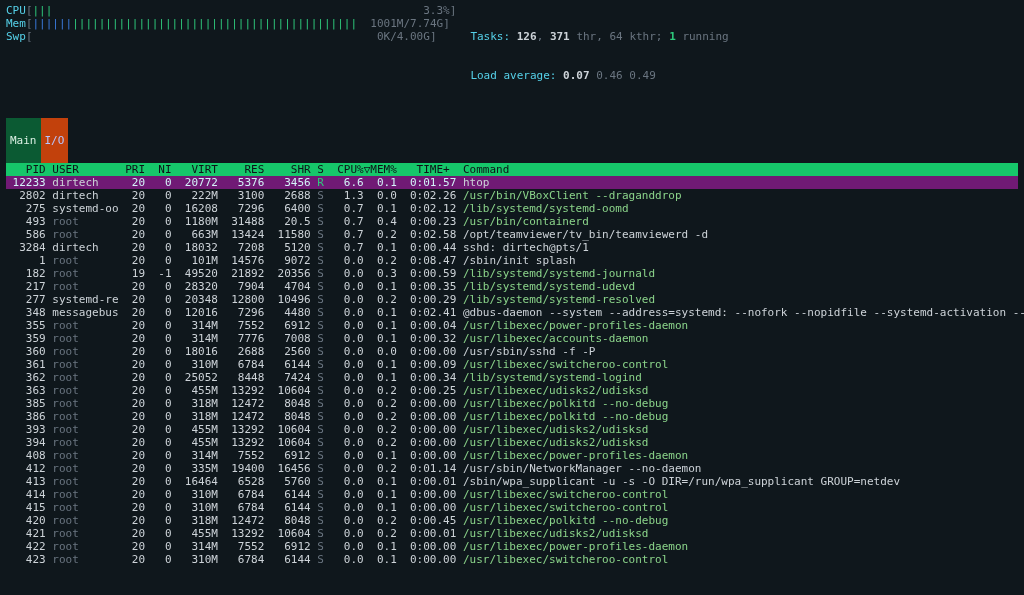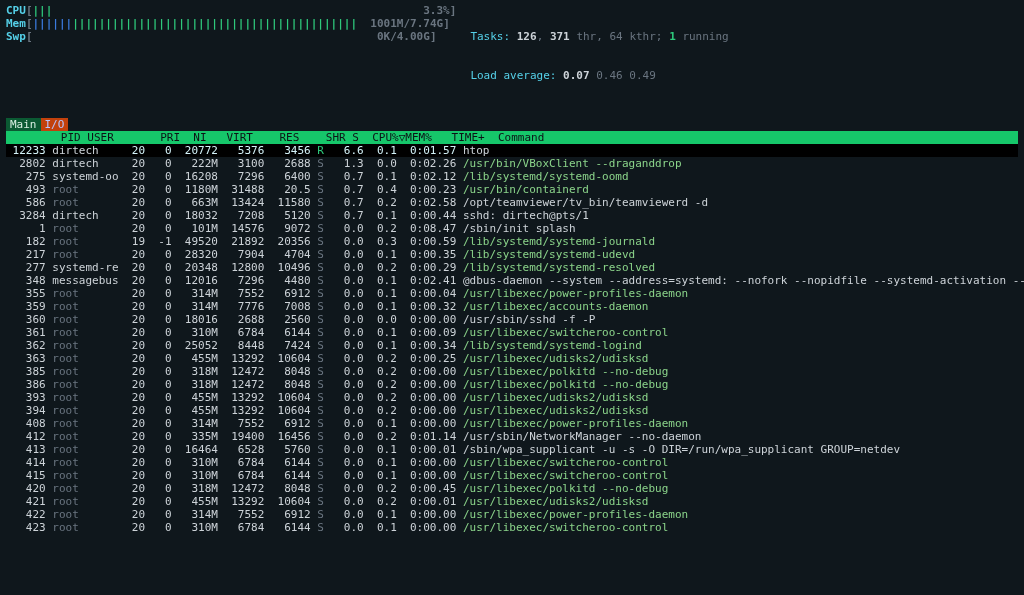--- a/index.html
+++ b/index.html
@@ -9,47 +9,46 @@
     font-family: "Menlo", "Consolas", monospace;
     font-size: 11px;
     line-height: 13px;
     width: 1024px;
     height: 595px;
     overflow: hidden;
     padding: 4px 6px;
   }
   .top { display: flex; gap: 14px; }
   .meters { flex: 0 0 420px; }
-  .meter-row { white-space: pre; font-weight: bold; }
+  .meter-row { white-space: pre; }
   .label { color: #55d0e8; }
   .bar { color: #2ec97c; }
   .bar-mem { color: #2ec97c; }
   .bar-mem .blue { color: #3b7bde; }
   .barcap { color: #6a7580; }
   .stats { flex: 1; white-space: pre; }
   .stats .val { color: #cdd3d8; font-weight: bold; }
   .stats .run { color: #2ec97c; font-weight: bold; }
   .stats .dim { color: #6a7580; }
 
   .tabs { margin-top: 10px; }
-  .tab { display: inline-block; padding: 0 4px; }
+  .tab { display: inline-block; padding: 16px 4px; }
   .tab.active { background: #0b5a33; color: #d9efe2; }
   .tab.inactive { background: #c2410c; color: #b7c6ff; }
 
   .header-row {
     background: #16c76a;
     color: #0d1316;
     white-space: pre;
     font-weight: normal;
-    padding-left: 35px;
   }
   .header-row .sortcol { display:inline-block; }
 
   #proc .row { white-space: pre; }
-  #proc .row.hl { background: #000000; color: #d4f3f9; }
+  #proc .row.hl { background: #701a75; color: #d4f3f9; }
   #proc .user-root { color: #6a7580; }
   #proc .user-other { color: #cdd3d8; }
   #proc .cmd-bin { color: #8bd48a; }
   #proc .cmd-plain { color: #cdd3d8; }
   #proc .s { color: #6a7580; }
   #proc .r { color: #2ec97c; }
 </style>
 </head>
 <body>
 

